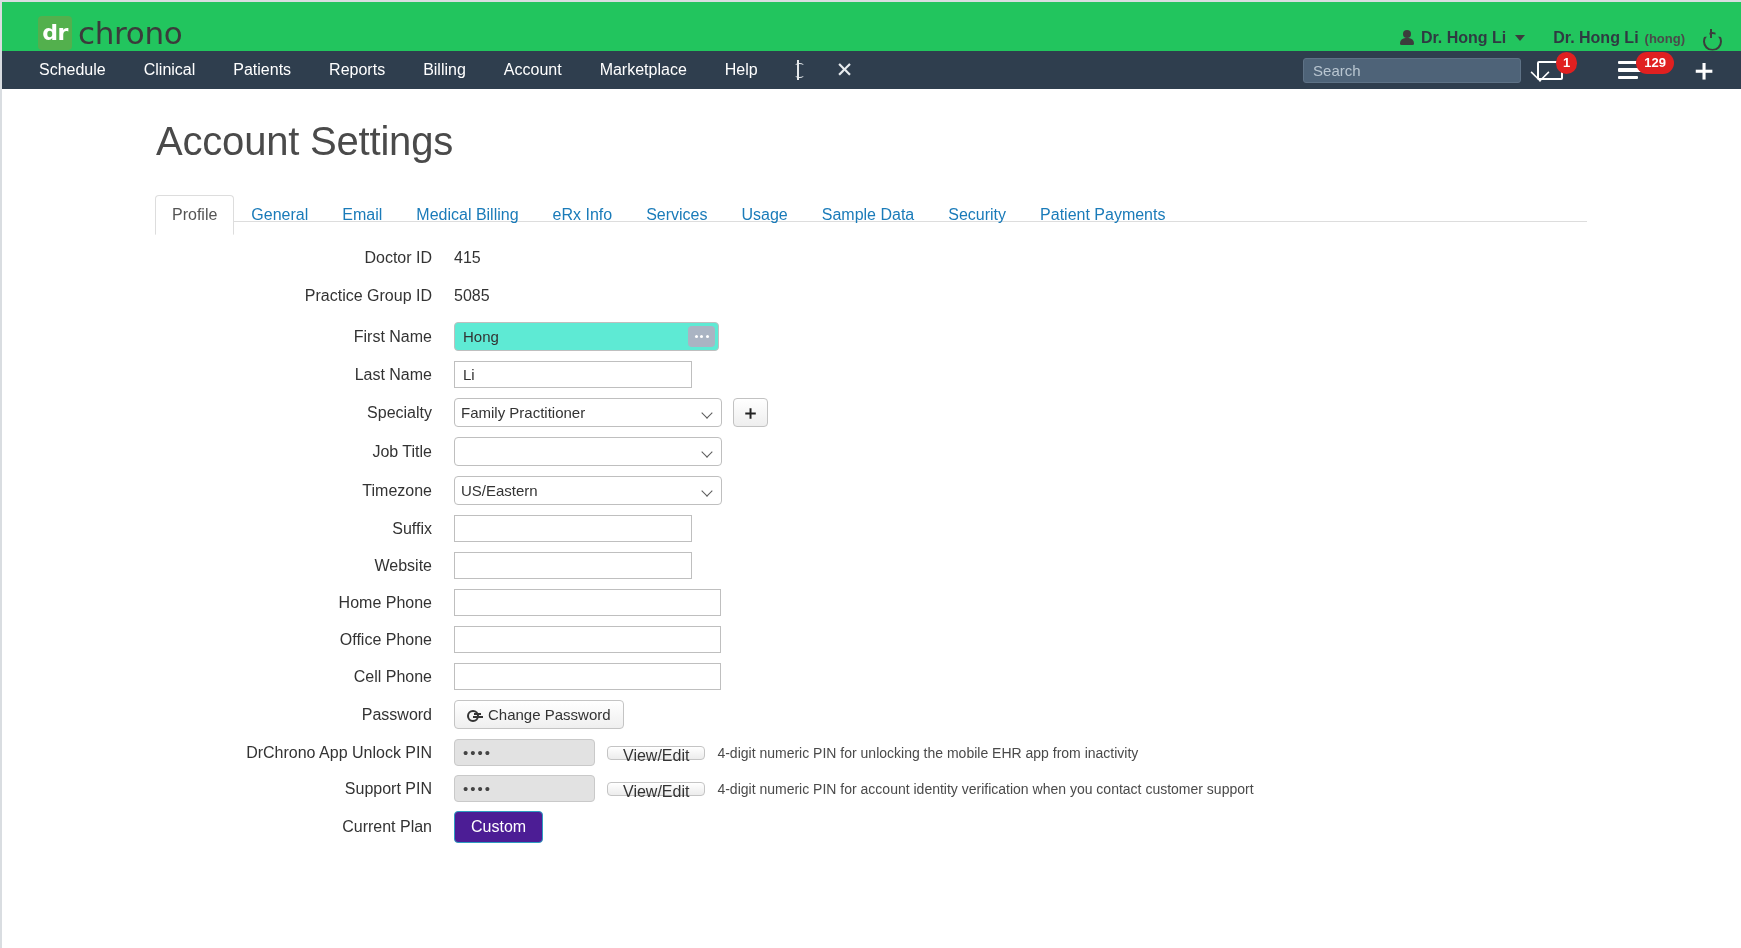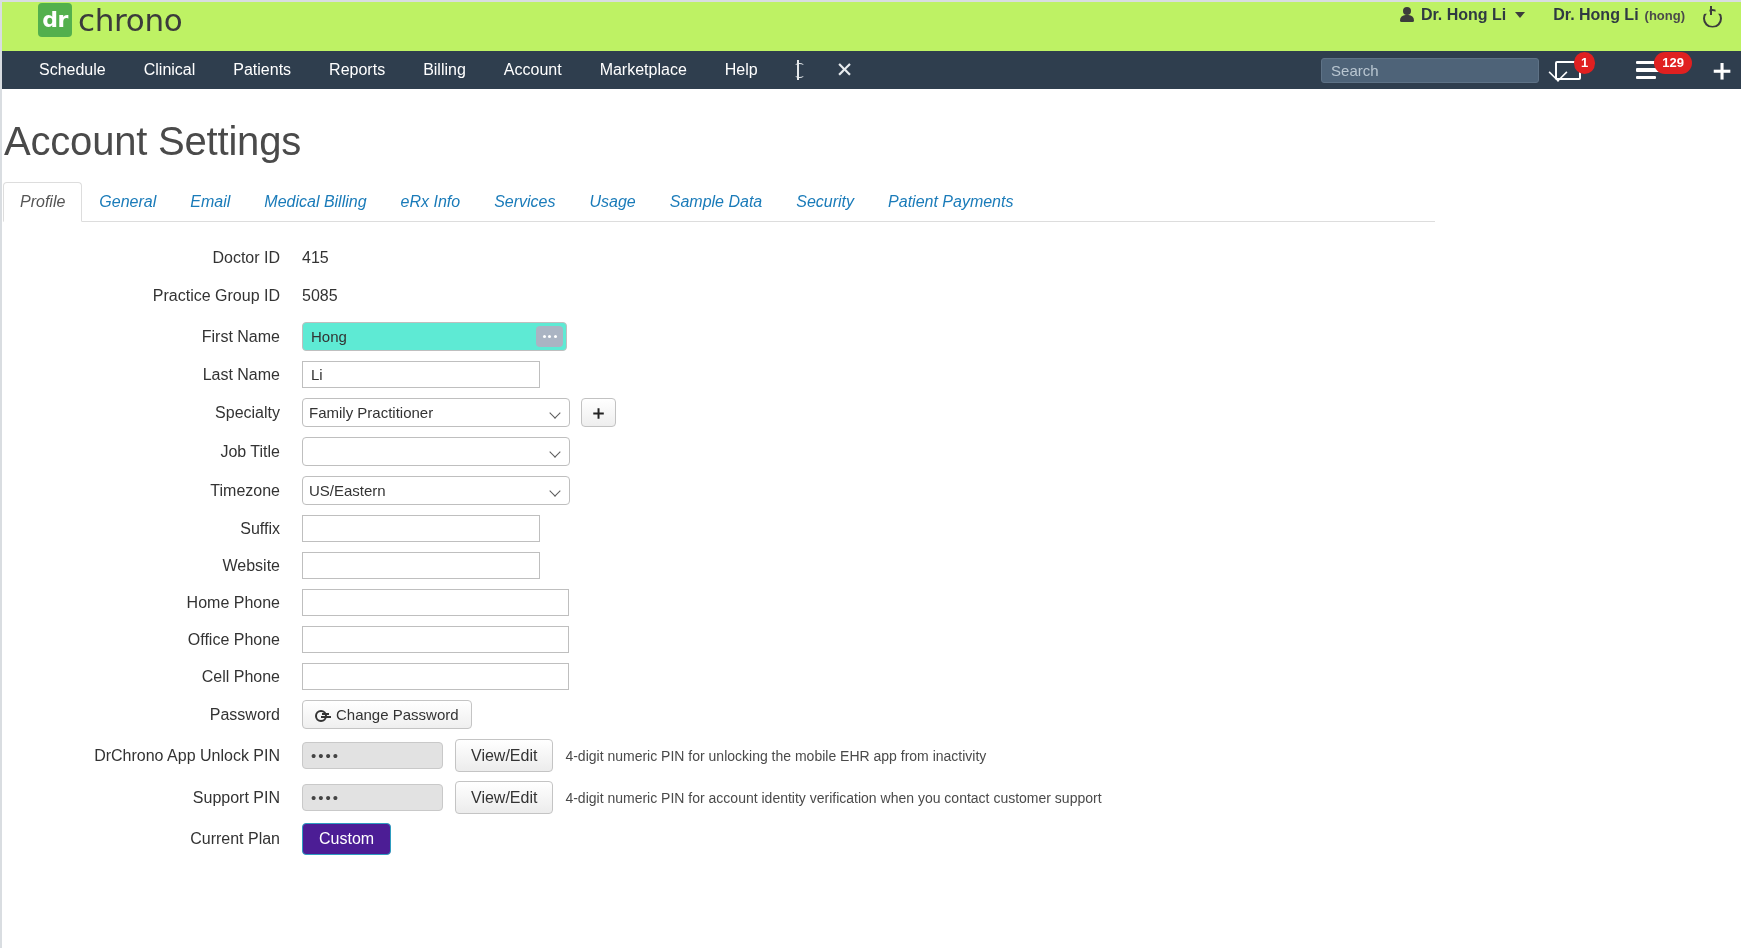--- a/index.html
+++ b/index.html
@@ -20,23 +20,23 @@
     width: 1741px;
     height: 948px;
     background: #fff;
     border-left: 2px solid #d9dde1;
     border-top: 2px solid #d9dde1;
   }
 
   
   .topbar {
     height: 49px;
-    background: #bef264;
-    display: flex;
-    align-items: flex-start;
+    background: #22c55e;
+    display: flex;
+    align-items: flex-end;
     position: relative;
   }
   .logo-wrap {
     display: flex;
     align-items: center;
     margin-left: 36px;
     text-decoration: none;
   }
   .logo-badge {
     width: 34px;
@@ -198,21 +198,21 @@
     color: #e9edf0;
     font-weight: 300;
     line-height: 1;
     font-family: "DejaVu Sans", sans-serif;
   }
 
   .nav-right {
     margin-left: auto;
     display: flex;
     align-items: center;
-    padding-right: 4px;
+    padding-right: 22px;
     height: 40px;
   }
   .search-box {
     width: 218px;
     height: 25px;
     background: #4e6378;
     border: 1px solid #5e7286;
     border-radius: 3px;
     color: #ffffff;
     font-size: 15px;
@@ -285,20 +285,21 @@
     font-size: 30px;
     font-weight: bold;
     line-height: 1;
     margin-left: 4px;
     cursor: pointer;
     font-family: "DejaVu Sans", sans-serif;
   }
 
   
   .content {
+    padding-left: 152px;
     padding-top: 30px;
   }
   .page-title {
     font-size: 40px;
     font-weight: 300;
     color: #4a4a4a;
     letter-spacing: -0.2px;
     margin: 0 0 20px 2px;
     font-family: "Liberation Sans", sans-serif;
   }
@@ -313,26 +314,25 @@
     padding-left: 0px;
     height: 38px;
   }
   .tab {
     font-size: 16px;
     color: #1a7bb9;
     padding: 9px 16px 10px;
     cursor: pointer;
     white-space: nowrap;
     position: relative;
-    top: 1px;
+    top: 14px;
     line-height: 1.2;
     border: 1px solid transparent;
     border-radius: 4px 4px 0 0;
     text-decoration: none;
-    font-style: italic;
   }
   .tab.active {
     color: #555555;
     background: #ffffff;
     border-color: #dddddd;
     border-bottom-color: #ffffff;
     cursor: default;
   }
 
   
@@ -510,21 +510,21 @@
     background: #e2e2e2;
     font-size: 15px;
     color: #444;
     padding: 0 8px;
     letter-spacing: 2px;
     outline: none;
     font-family: "Liberation Sans", sans-serif;
   }
   .view-edit-btn {
     margin-left: 12px;
-    height: 33px;
+    height: 14px;
     padding: 0 15px;
     background: linear-gradient(to bottom, #ffffff, #ececec);
     border: 1px solid #c4c4c4;
     border-radius: 4px;
     font-size: 16px;
     color: #333333;
     cursor: pointer;
     font-family: "Liberation Sans", sans-serif;
     white-space: nowrap;
   }

